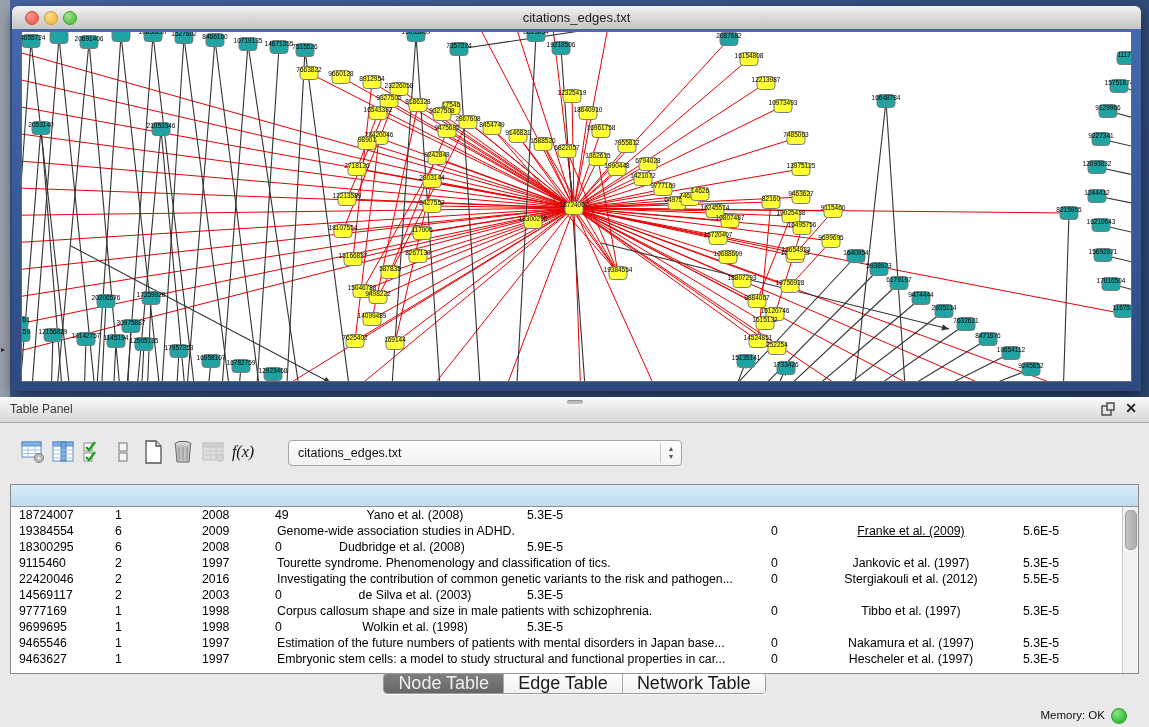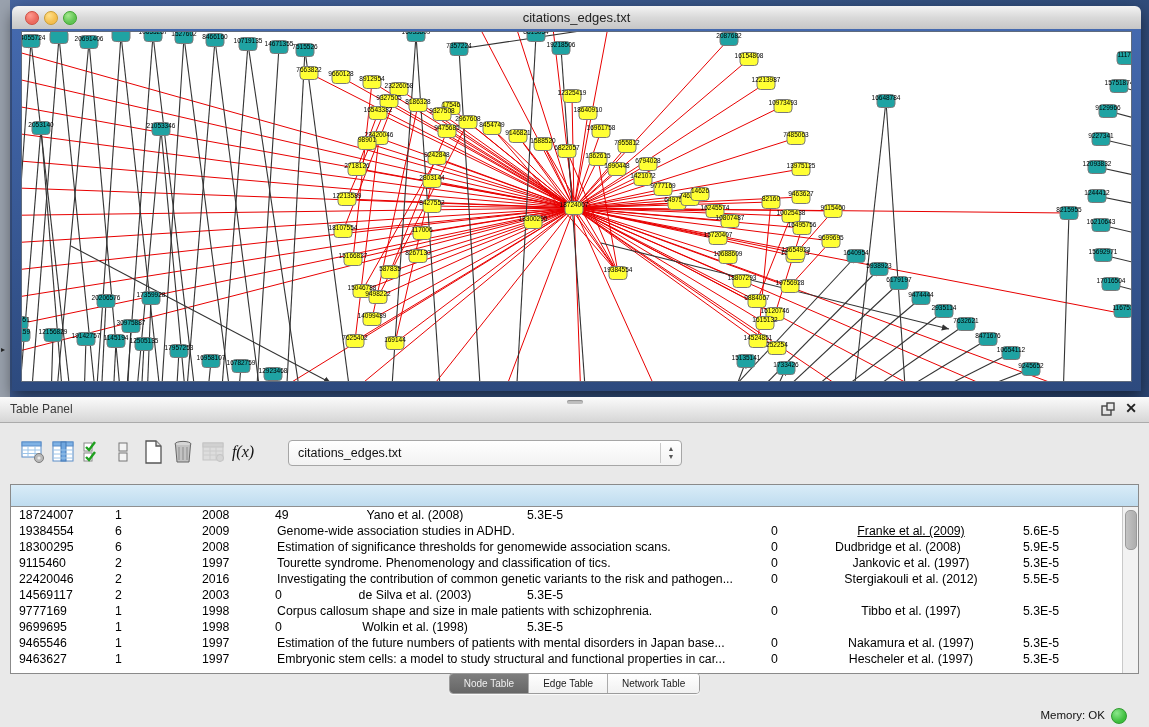--- a/index.html
+++ b/index.html
@@ -67,21 +67,21 @@
   .tcell{font-size:12.3px;color:#000;box-sizing:border-box;overflow:hidden;
          white-space:nowrap;flex-shrink:0;}
   #tbl-scroll{position:absolute;right:0;top:22px;width:15px;bottom:0;
               background:#F2F2F2;border-left:1px solid #C9C9C9;}
   #tbl-thumb{position:absolute;left:2px;top:3px;width:10px;height:38px;border-radius:5px;
              background:linear-gradient(90deg,#C4C4C4,#ADADAD);border:1px solid #9A9A9A;}
 
   #tp-tabs{position:absolute;left:0;top:276px;width:100%;display:flex;justify-content:center;}
   #seg{display:flex;border:1px solid #9B9B9B;border-radius:4px;overflow:hidden;
        background:#fff;height:19px;box-shadow:0 1px 1px rgba(255,255,255,.8);}
-  .seg-tab{font-size:10px;color:#1a1a1a;padding:0 14px;display:flex;align-items:center;
+  .seg-tab{font-size:18px;color:#1a1a1a;padding:0 14px;display:flex;align-items:center;
            border-left:1px solid #ABABAB;cursor:pointer;background:linear-gradient(180deg,#FFFFFF,#F1F1F1);}
   .seg-tab:first-child{border-left:none;}
   .seg-tab.active{background:linear-gradient(180deg,#7E7E7E,#666666);color:#EFEFEF;}
 
   #status{position:absolute;right:44px;bottom:6px;font-size:11.5px;color:#111;}
   #mem-dot{position:absolute;right:22px;bottom:3px;width:14px;height:14px;border-radius:50%;
            background:radial-gradient(circle at 35% 30%,#8BE78B,#3DBE3D 65%);
            border:1px solid #2F9A2F;}
 </style>
 </head>
@@ -914,21 +914,20 @@
           <div class="tcell" style="width: 72px; padding-left: 5px;">2009</div>
           <div class="tcell" style="width: 496px; padding-left: 8px;">Genome-wide association studies in ADHD.</div>
           <div class="tcell" style="width: 70px; padding-left: 6px;">0</div>
           <div class="tcell" style="width: 152px; text-align: center; text-decoration: underline;">Franke et al. (2009)</div>
           <div class="tcell" style="width: 108px; text-align: center;">5.6E-5</div>
         </div>
         <div class="trow">
           <div class="tcell" style="width: 98px; padding-left: 8px;">18300295</div>
           <div class="tcell" style="width: 88px; padding-left: 6px;">6</div>
           <div class="tcell" style="width: 72px; padding-left: 5px;">2008</div>
-          <div class="tcell" style="width: 496px; padding-left: 8px;">Estimation of significance thresholds for genomewide association scans.</div>
           <div class="tcell" style="width: 70px; padding-left: 6px;">0</div>
           <div class="tcell" style="width: 152px; text-align: left;">Dudbridge et al. (2008)</div>
           <div class="tcell" style="width: 108px; text-align: center;">5.9E-5</div>
         </div>
         <div class="trow">
           <div class="tcell" style="width: 98px; padding-left: 8px;">9115460</div>
           <div class="tcell" style="width: 88px; padding-left: 6px;">2</div>
           <div class="tcell" style="width: 72px; padding-left: 5px;">1997</div>
           <div class="tcell" style="width: 496px; padding-left: 8px;">Tourette syndrome. Phenomenology and classification of tics.</div>
           <div class="tcell" style="width: 70px; padding-left: 6px;">0</div>

